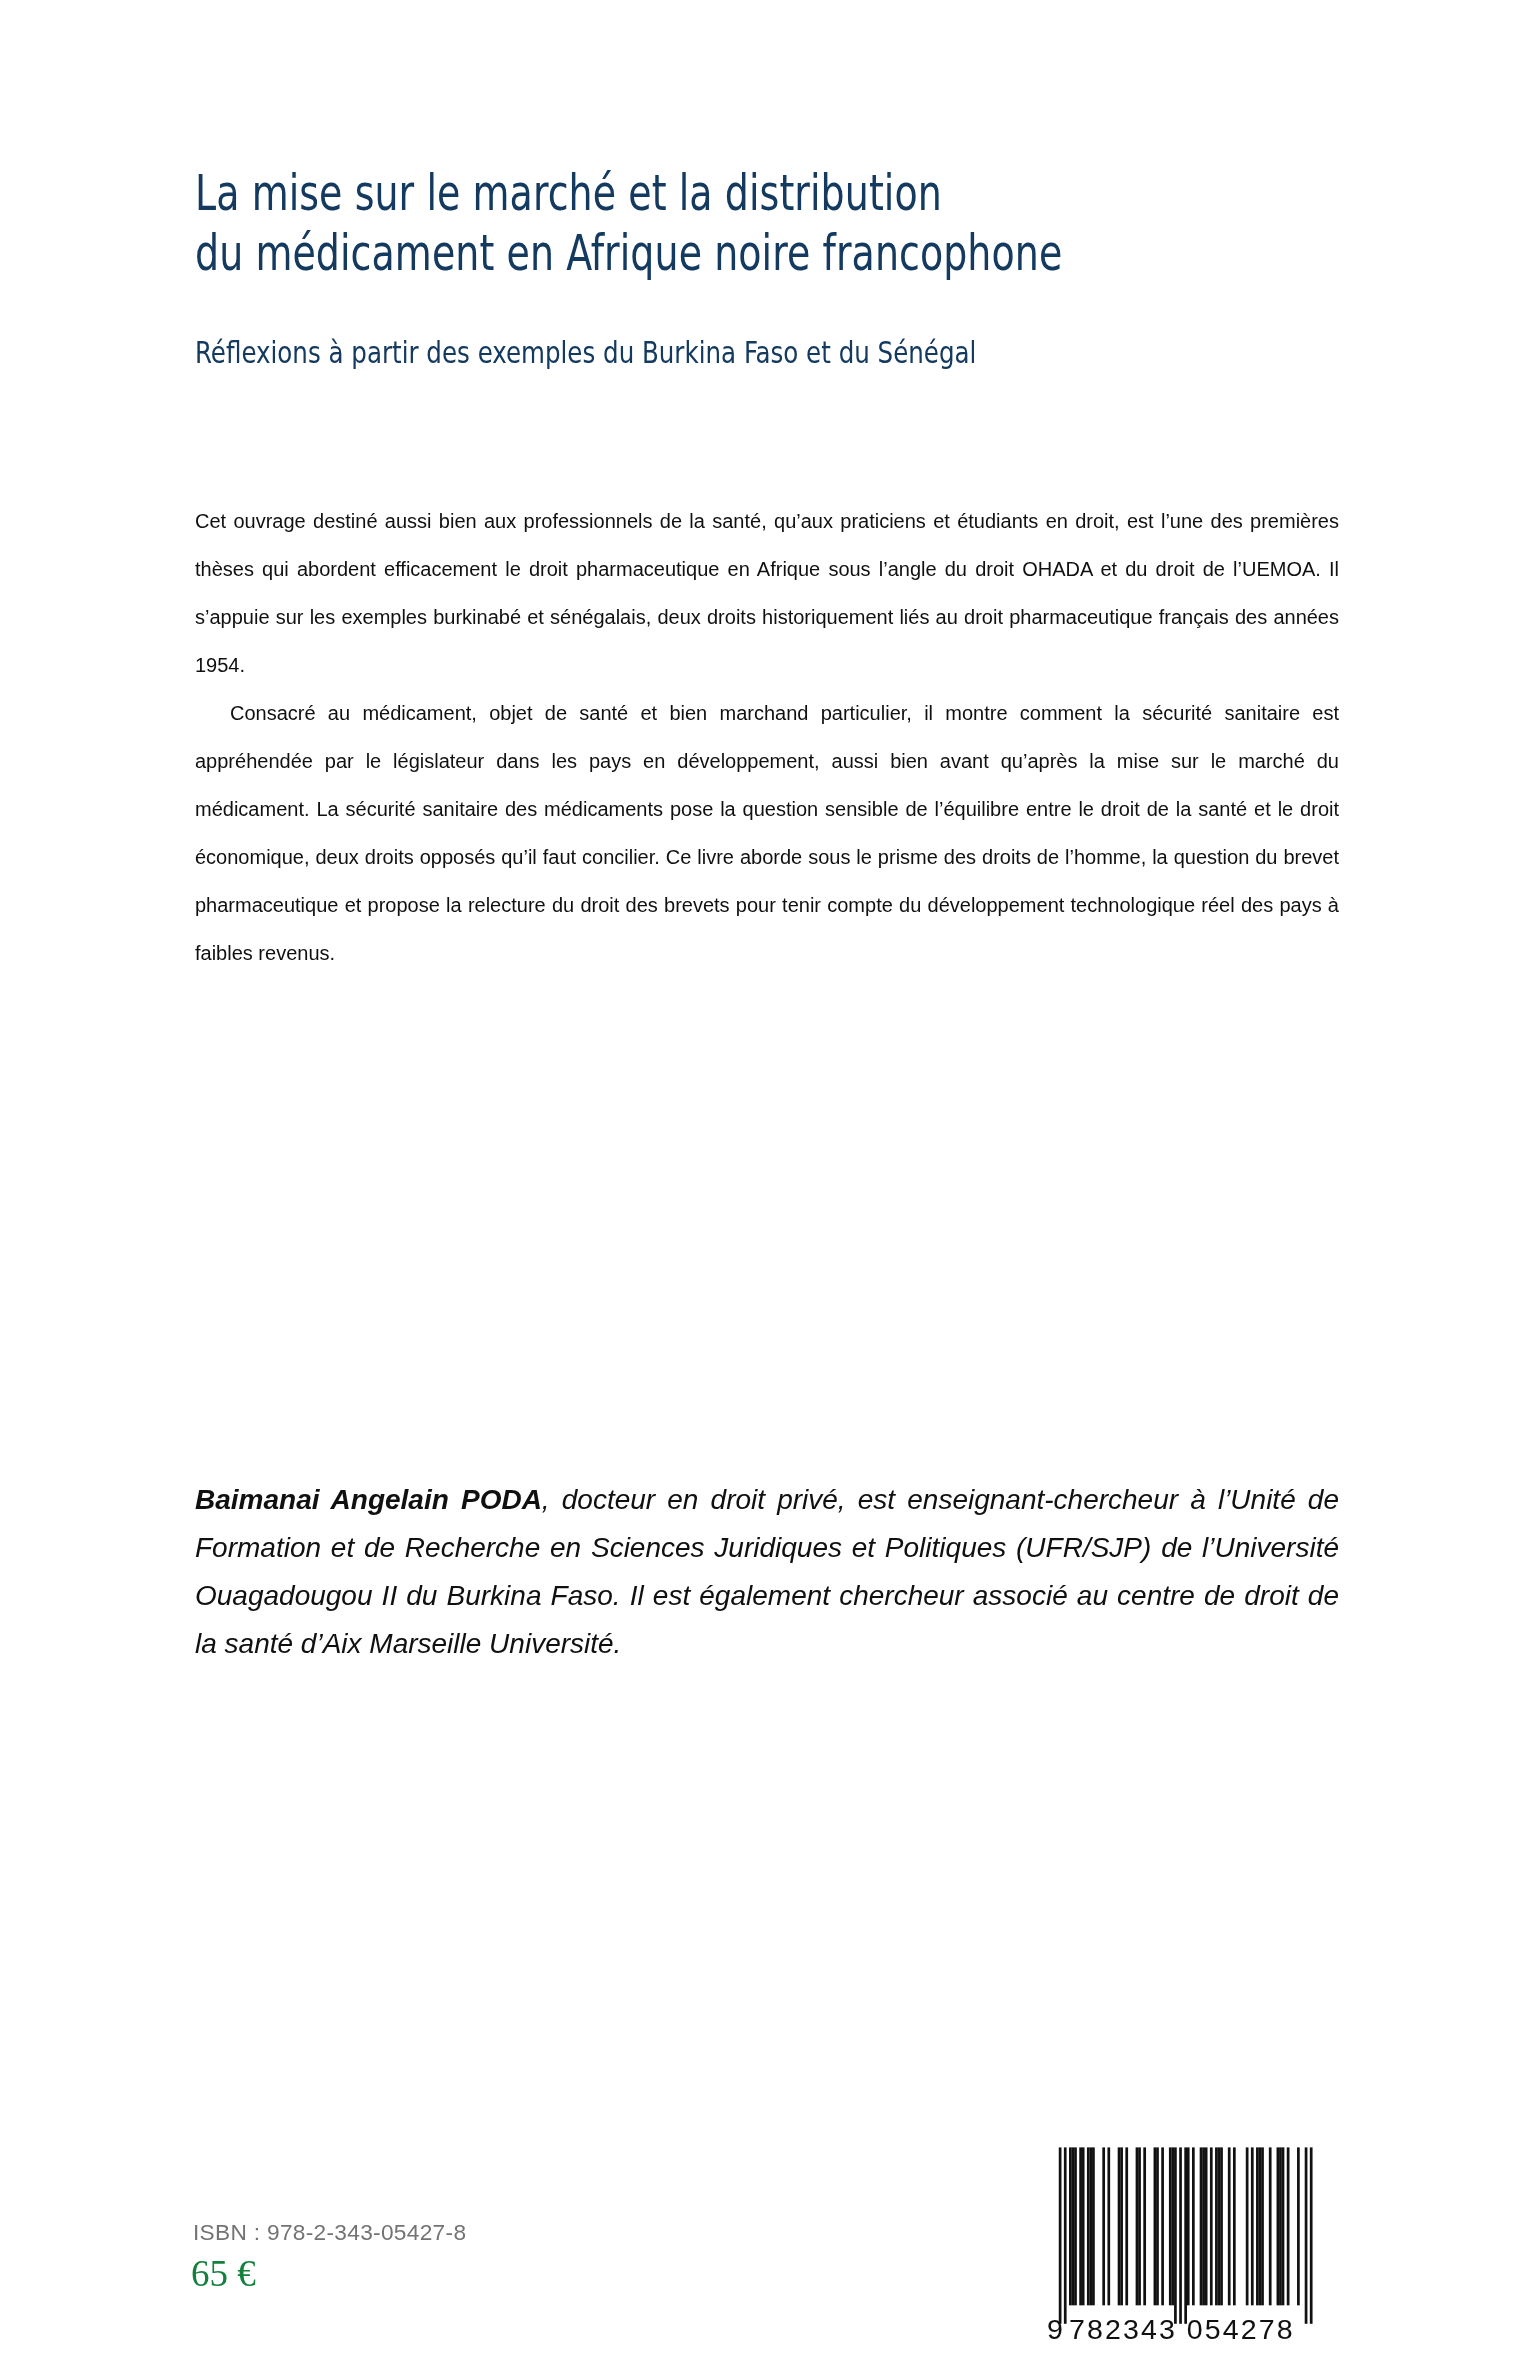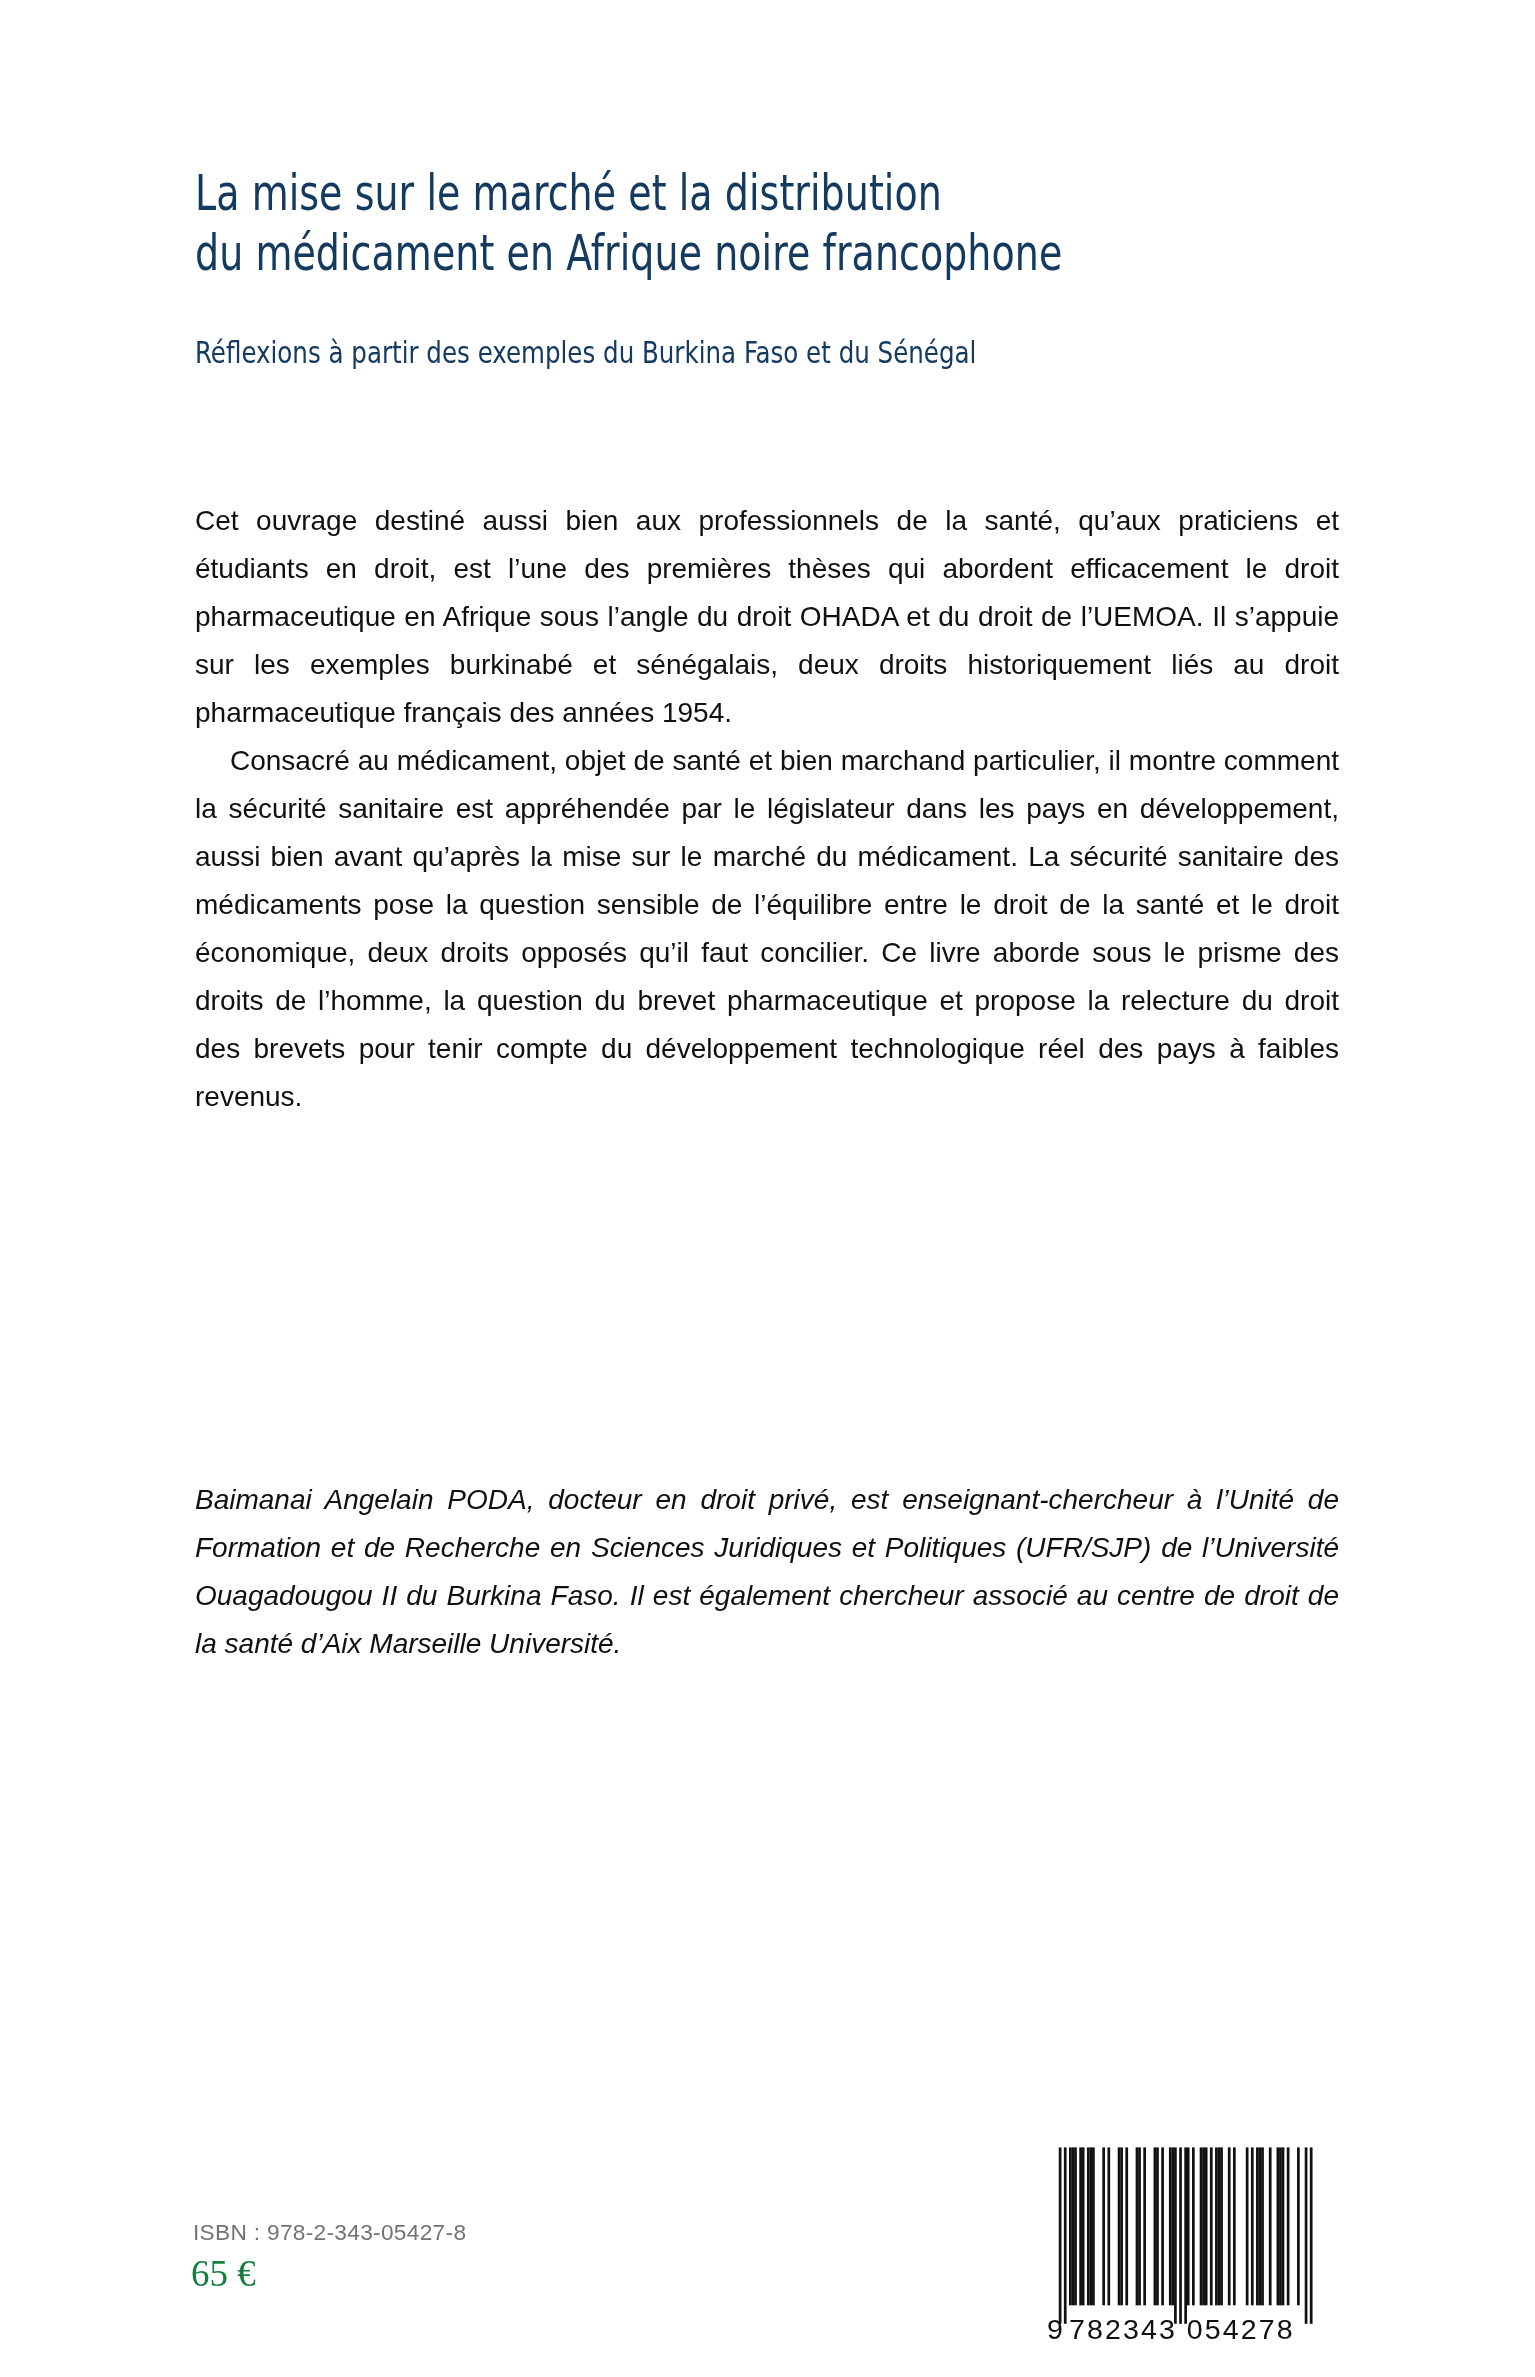--- a/index.html
+++ b/index.html
@@ -58,21 +58,21 @@
   }
 
   
   .blurb {
     position: absolute;
     left: 195px;
     top: 497px;
     width: 1144px;
     color: #101010;
     font-family: "Liberation Sans Narrow", "Liberation Sans", sans-serif;
-    font-size: 28px;
+    font-size: 20px;
     line-height: 48px;
     text-align: justify;
     text-justify: inter-word;
   }
   .blurb p {
     margin: 0;
     text-indent: 0;
   }
   .blurb p.indent {
     text-indent: 35px;
@@ -87,21 +87,21 @@
     color: #101010;
     font-family: "Liberation Sans Narrow", "Liberation Sans", sans-serif;
     font-size: 28px;
     line-height: 48px;
     text-align: justify;
     text-justify: inter-word;
     font-style: italic;
   }
   .bio p { margin: 0; }
   .bio .author-name {
-    font-weight: normal;
+    font-weight: bold;
     font-style: italic;
   }
 
   
   .isbn-line {
     position: absolute;
     left: 193px;
     top: 2203px;
     color: #737373;
     font-family: "Liberation Sans Narrow", "Liberation Sans", sans-serif;

